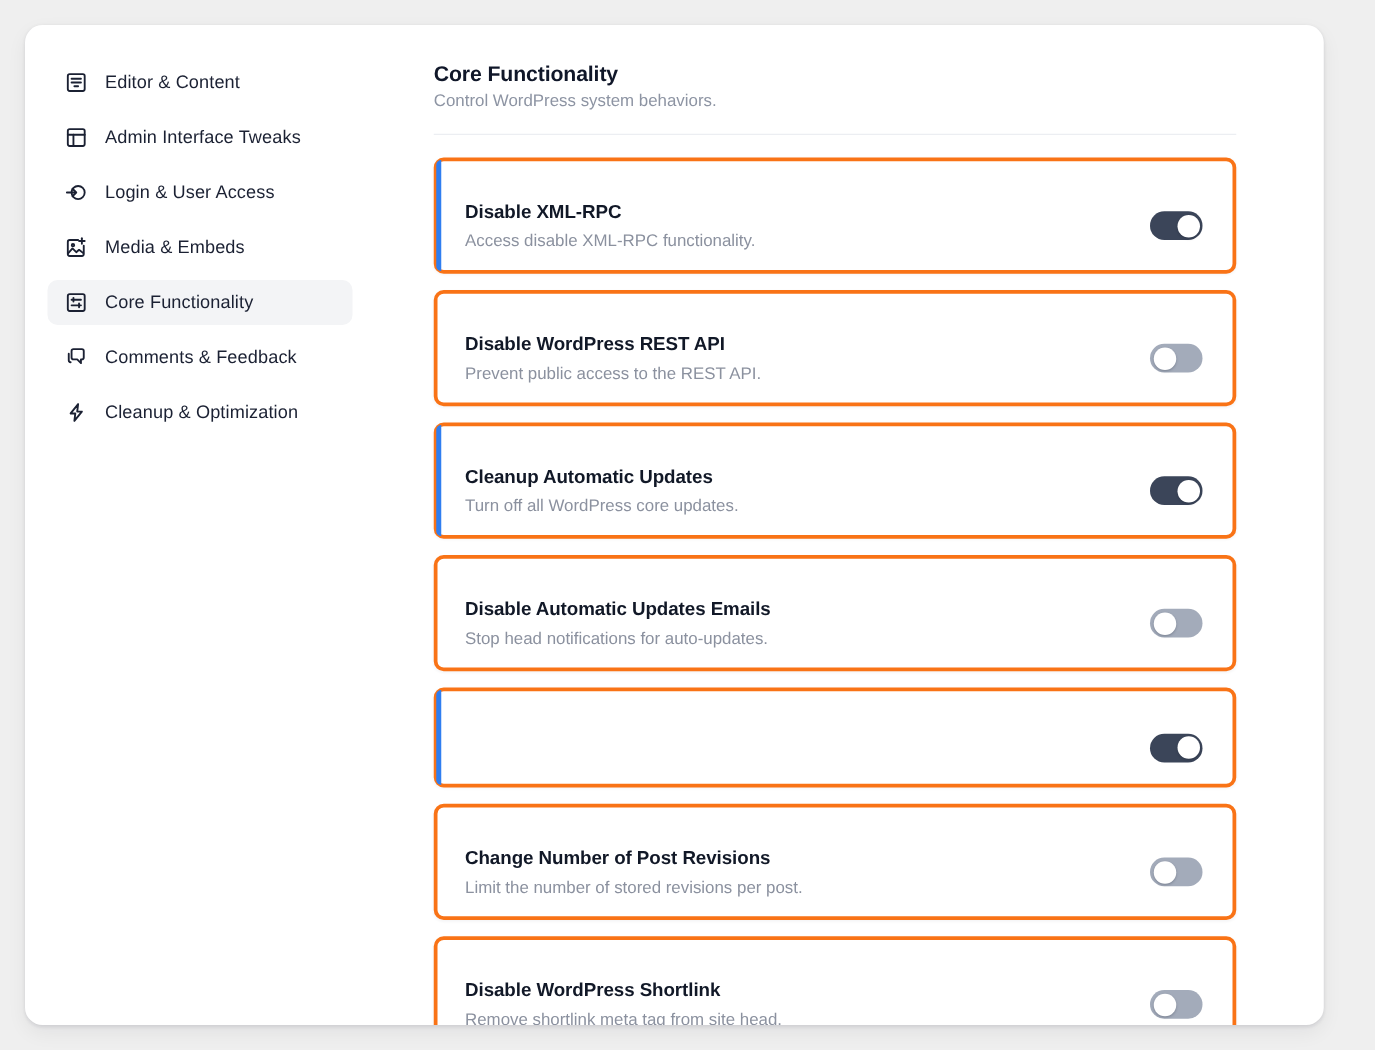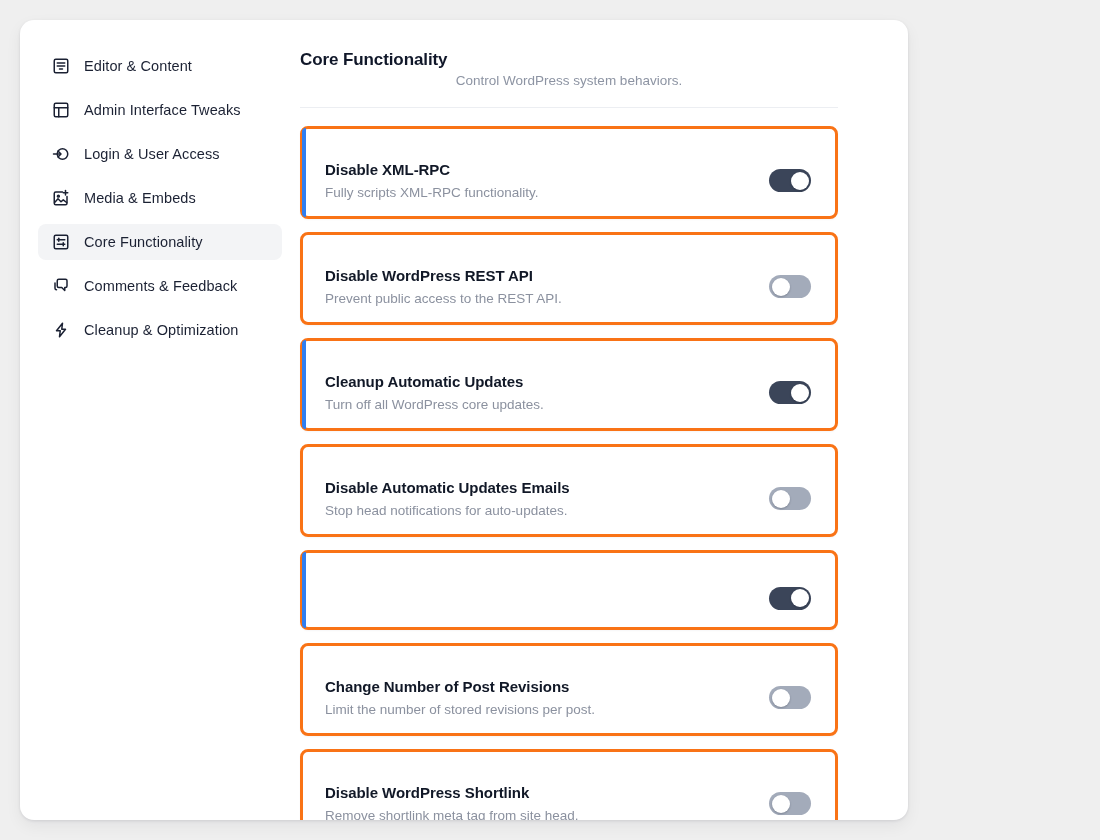--- a/index.html
+++ b/index.html
@@ -14,27 +14,28 @@
     background: #efefef;
     font-family: "Liberation Sans", "DejaVu Sans", sans-serif;
     -webkit-font-smoothing: antialiased;
     overflow: hidden;
   }
 
   .app-card {
     position: absolute;
     left: 20px;
     top: 20px;
-    width: 888px;
+    width: 1039px;
     height: 800px;
     background: #ffffff;
     border-radius: 14px;
     box-shadow: 0 1px 3px rgba(16, 24, 40, 0.10), 0 6px 16px rgba(16, 24, 40, 0.06);
     display: flex;
     overflow: hidden;
+    gap: 47px;
   }
 
   
   .sidebar {
     width: 280px;
     flex: 0 0 280px;
     padding: 28px 18px 0 18px;
   }
 
   .nav-list {
@@ -88,21 +89,20 @@
     font-size: 17px;
     font-weight: bold;
     color: #101729;
     letter-spacing: -0.1px;
   }
 
   .page-subtitle {
     font-size: 13.5px;
     color: #8d94a3;
     margin-top: 3px;
-    text-align: center;
   }
 
   .header-rule {
     height: 1px;
     background: #eceef2;
     margin-top: 19px;
     margin-bottom: 18px;
   }
 
   
@@ -283,21 +283,21 @@
   <main class="main">
 
     <h1 class="page-title">Core Functionality</h1>
     <p class="page-subtitle">Control WordPress system behaviors.</p>
     <div class="header-rule"></div>
 
     <div class="settings-list" id="settings-list">
         <div class="setting-row is-on">
           <div class="setting-text">
             <div class="setting-title">Disable XML-RPC</div>
-            <div class="setting-desc">Fully scripts XML-RPC functionality.</div>
+            <div class="setting-desc">Access disable XML-RPC functionality.</div>
           </div>
           <div class="toggle on" role="switch" aria-checked="true">
             <span class="knob"></span>
           </div>
         </div>
         <div class="setting-row">
           <div class="setting-text">
             <div class="setting-title">Disable WordPress REST API</div>
             <div class="setting-desc">Prevent public access to the REST API.</div>
           </div>

